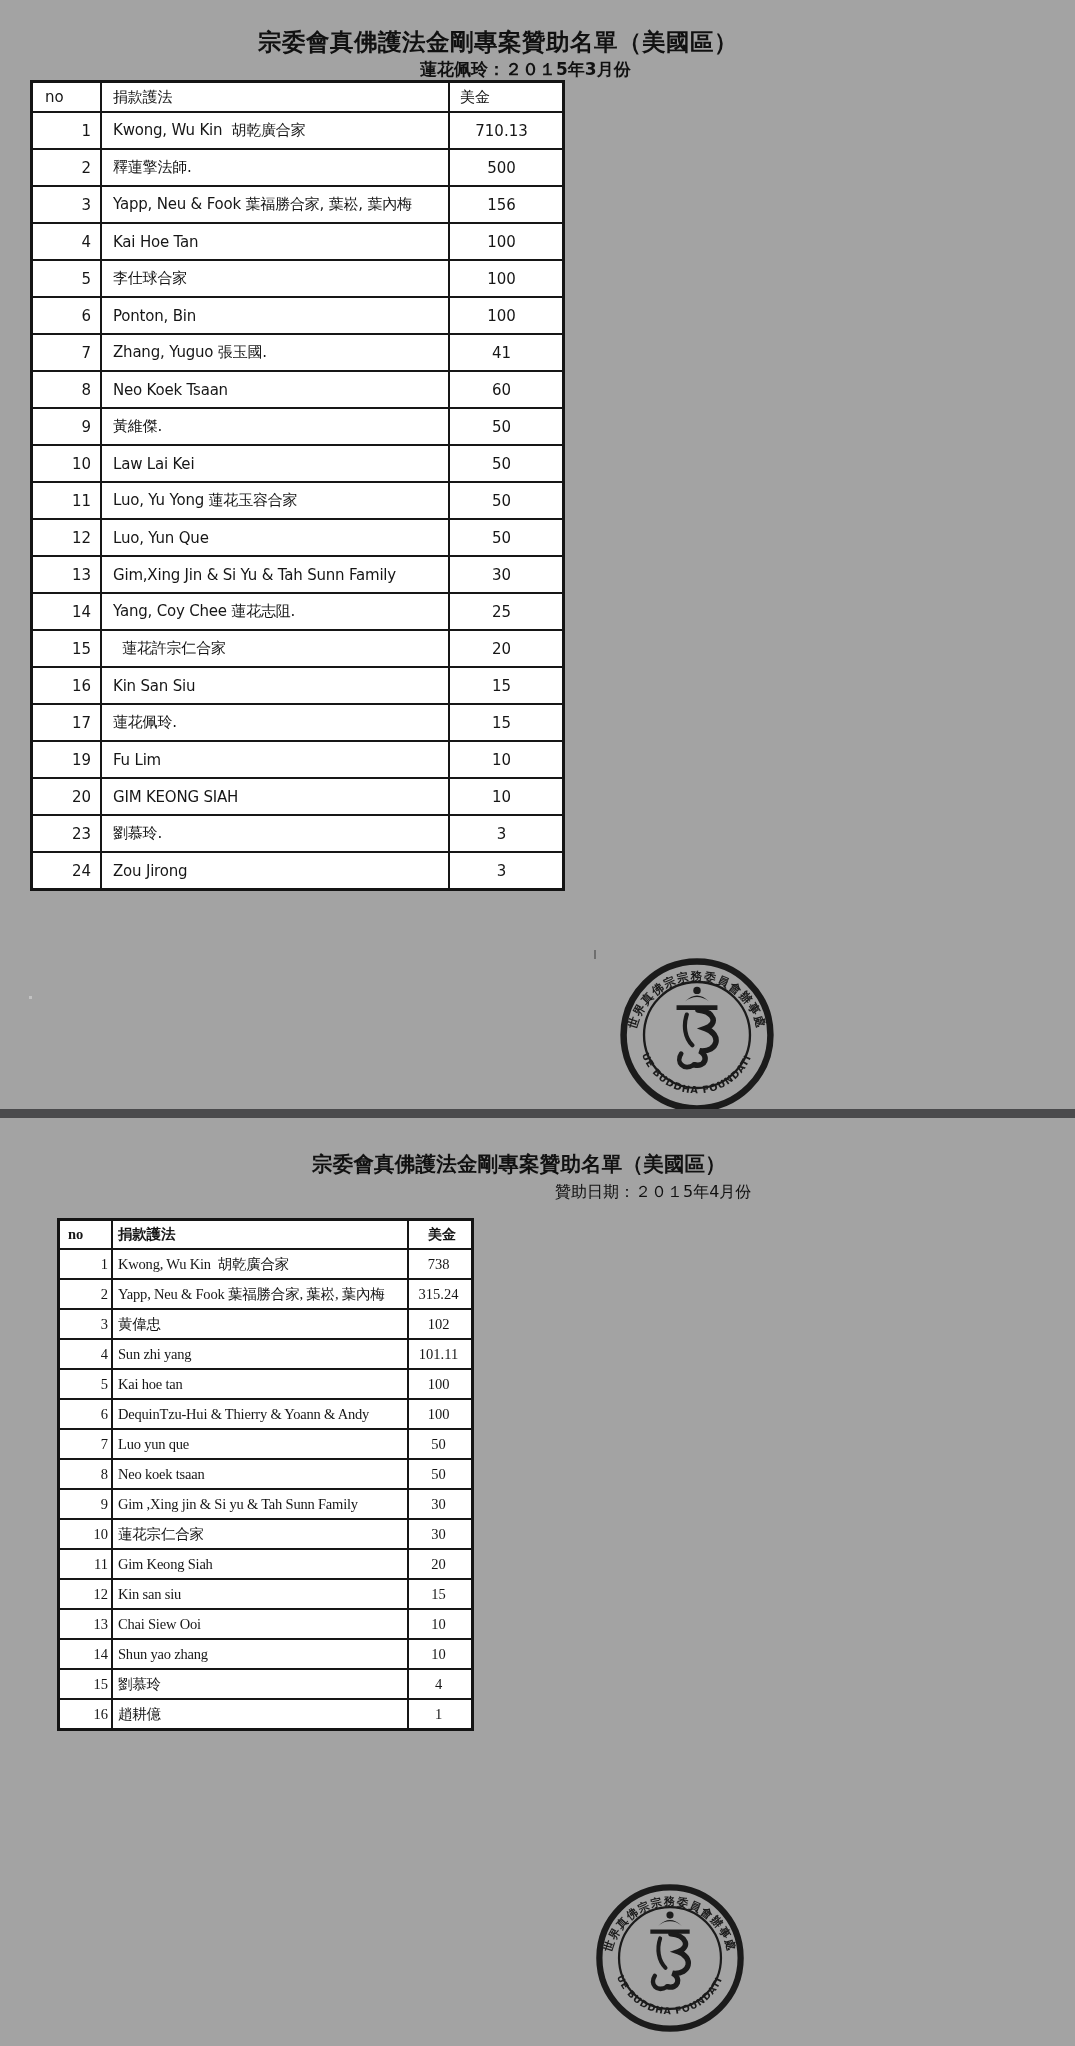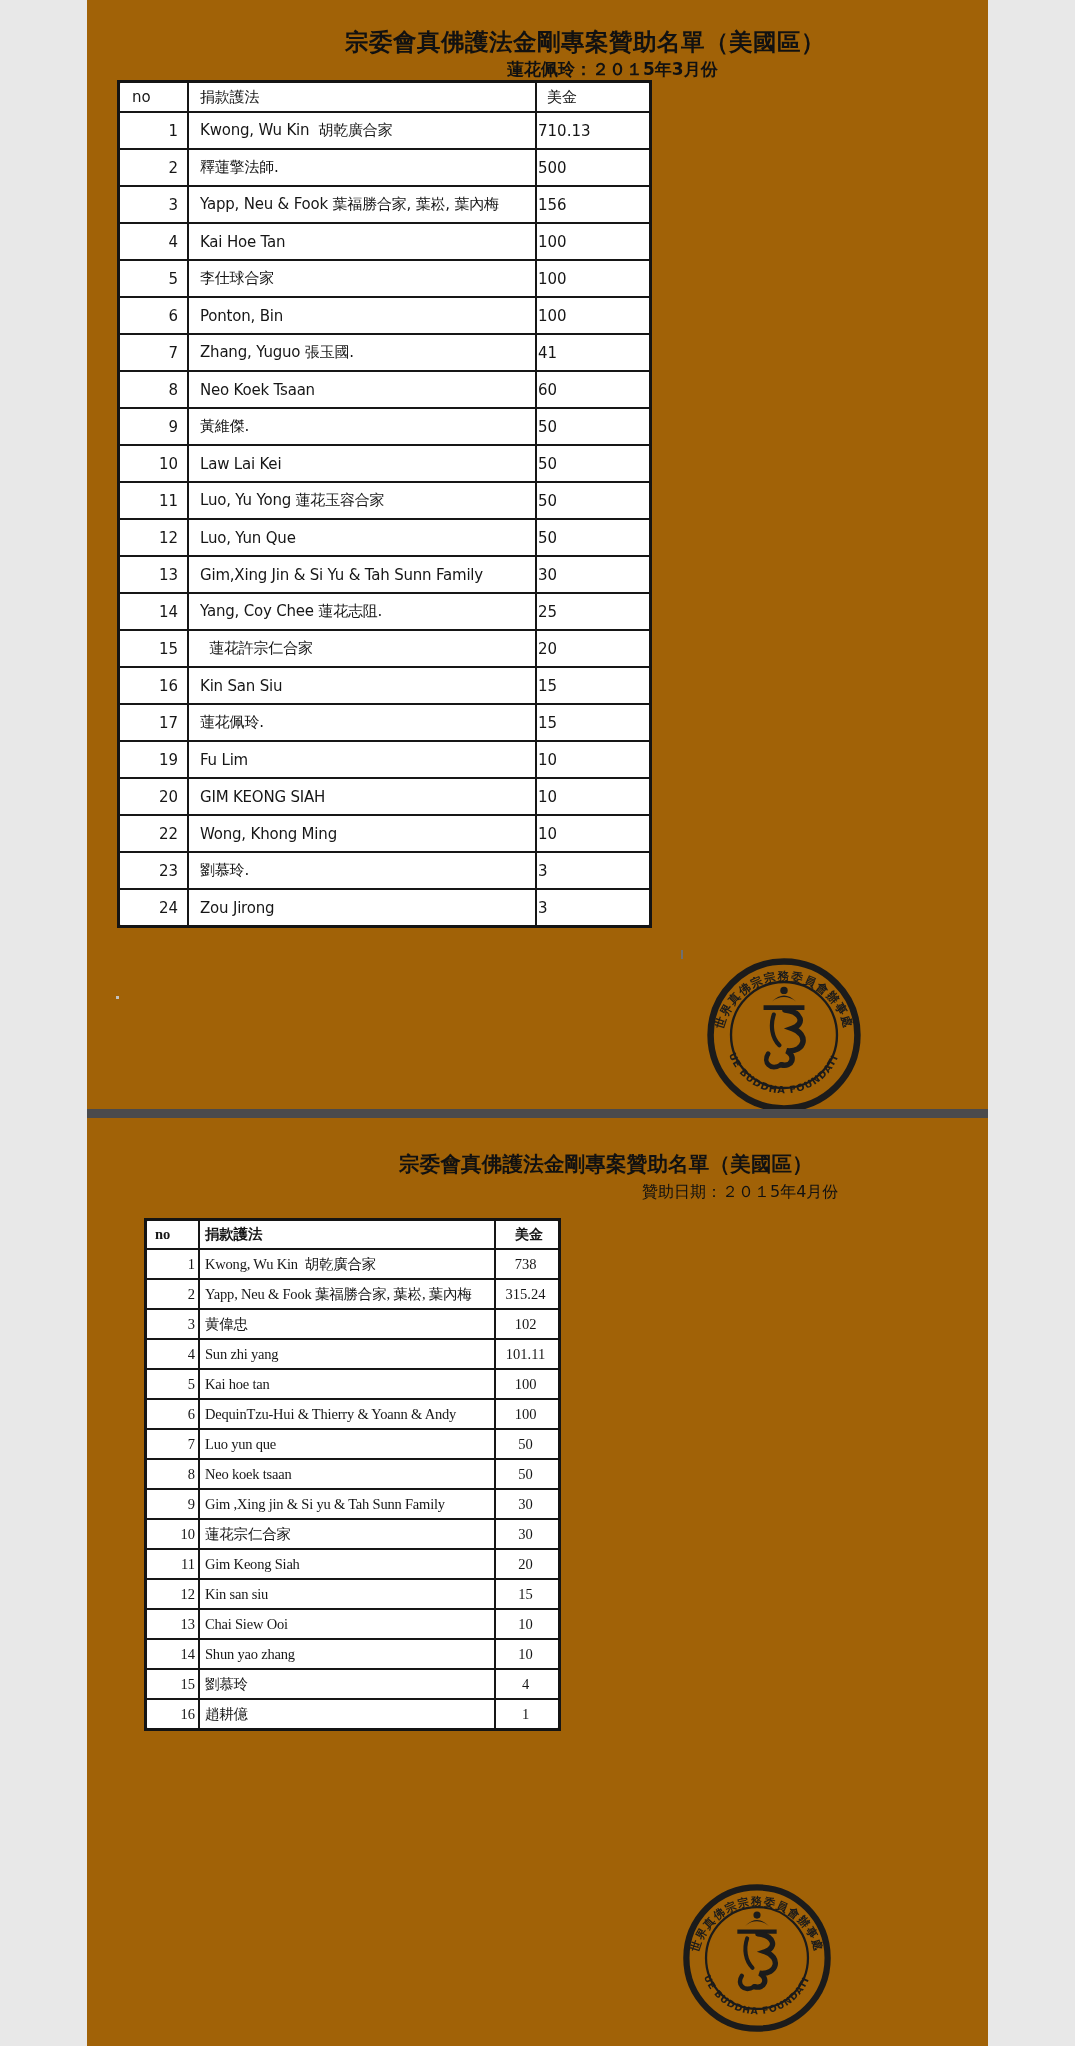--- a/index.html
+++ b/index.html
@@ -1,38 +1,38 @@
 <!DOCTYPE html>
 <html><head>
 <meta charset="utf-8">
 <style>
   html,body { margin:0; padding:0; background:#e8e8e8; }
   .page {
-    position:relative; width:901px; height:2046px; background:#a16207;
+    position:relative; width:1075px; height:2046px; background:#a3a3a3;
     font-family:"DejaVu Sans","Liberation Sans",sans-serif; color:#161616;
     overflow:hidden; margin:0 auto;
   }
   .doc-title { position:absolute; margin:0; font-weight:bold; white-space:nowrap; color:#111; }
   .t1-title { left:258px; top:26px;  font-size:23.5px; letter-spacing:0.5px; }
   .t1-sub   { left:420px; top:58px;  font-size:17px;  font-weight:bold; }
   .t2-title { left:312px; top:1150px; font-size:20.5px; letter-spacing:0.2px; }
   .t2-sub   { left:555px; top:1182px; font-size:16px; font-weight:normal; }
 
   table { position:absolute; border-collapse:collapse; table-layout:fixed; background:#fff;border-radius:11px; }
   td, th { border:2px solid #161616; vertical-align:middle; overflow:hidden; }
   th { font-weight:normal; text-align:left; }
 
   
   .t1 { left:30px; top:80px; width:474px; font-size:15px; }
   .t1 th { height:26px; padding-left:12px; }
   .t1 td { height:33px; }
   .t1 .c-no   { width:46px;  text-align:right; padding-right:9px; }
   .t1 th.c-no { text-align:left; }
   .t1 .c-name { width:334px; text-align:left; padding-left:11px; white-space:pre; letter-spacing:-0.2px; }
-  .t1 .c-amt  { width:92px;  text-align:left; padding-right:10px; }
+  .t1 .c-amt  { width:92px;  text-align:center; padding-right:10px; }
   .t1 th.c-amt{ text-align:left; padding-left:10px; }
   .t1 { border:3px solid #141414; }
 
   
   .t2 { left:57px; top:1218px; width:386px; font-family:"Liberation Serif","DejaVu Serif",serif; font-size:14.5px; border:3px solid #141414; }
   .t2 th { height:25px; font-weight:bold; padding-left:4px; }
   .t2 td { height:26px; }
   .t2 .c-no   { width:40px; text-align:right; padding-right:3px; }
   .t2 th.c-no { text-align:left; padding-left:8px; }
   .t2 .c-name { width:288px; text-align:left; padding-left:5px; white-space:pre; letter-spacing:-0.2px; }
@@ -151,25 +151,20 @@
           <td class="c-amt">15</td>
         </tr>
         <tr>
           <td class="c-no">19</td>
           <td class="c-name">Fu Lim</td>
           <td class="c-amt">10</td>
         </tr>
         <tr>
           <td class="c-no">20</td>
           <td class="c-name">GIM KEONG SIAH</td>
-          <td class="c-amt">10</td>
-        </tr>
-        <tr>
-          <td class="c-no">22</td>
-          <td class="c-name">Wong, Khong Ming</td>
           <td class="c-amt">10</td>
         </tr>
         <tr>
           <td class="c-no">23</td>
           <td class="c-name">劉慕玲.</td>
           <td class="c-amt">3</td>
         </tr>
         <tr>
           <td class="c-no">24</td>
           <td class="c-name">Zou Jirong</td>

